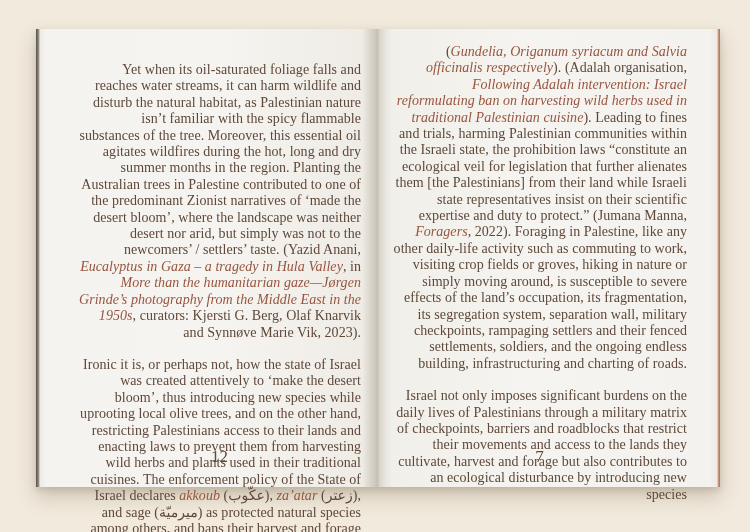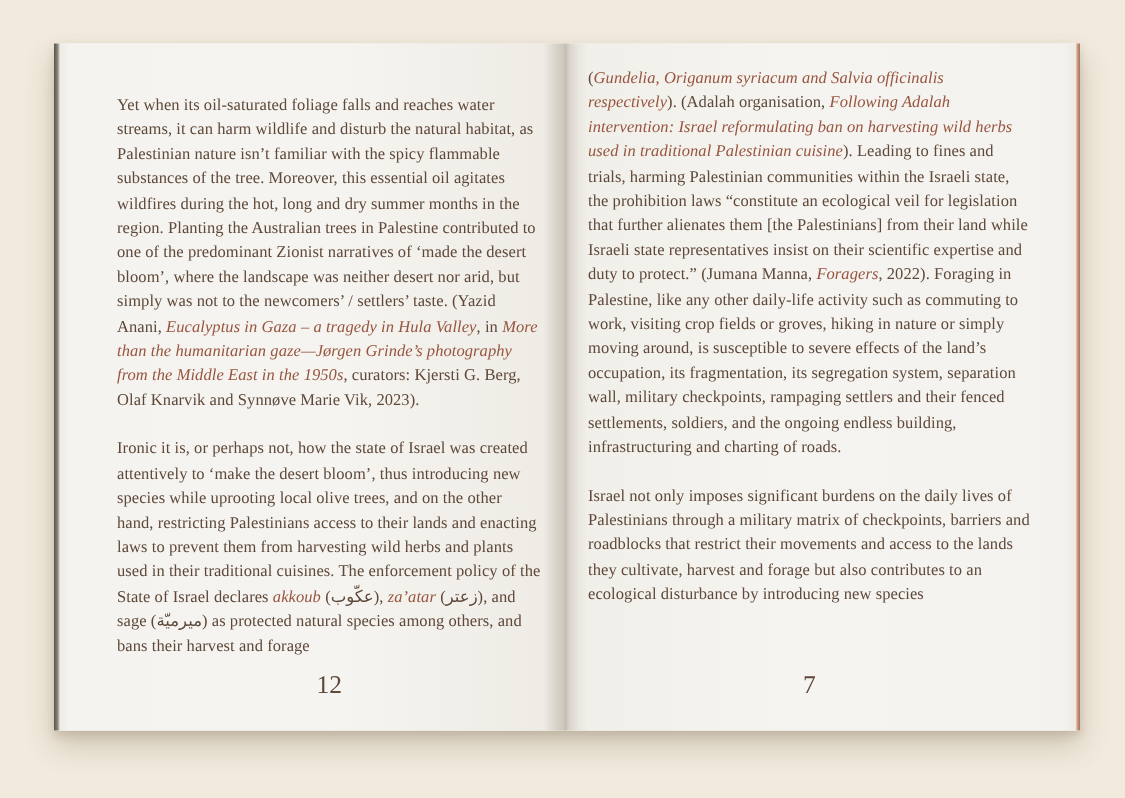--- a/index.html
+++ b/index.html
@@ -42,22 +42,22 @@
   }
   .edge-right{
     position:absolute;top:0;bottom:0;right:0;width:3px;
     background:linear-gradient(to left,var(--edge-right,#ad6f55) 0,#c79a83 55%,rgba(0,0,0,0) 100%);
   }
   .page-content{position:absolute;color:var(--ink,#5e4839);}
   .page-left .page-content{left:42px;top:33px;width:283px;}
   .page-right .page-content{left:16px;top:15px;width:295px;}
   .page-content p{
     margin:0 0 16px 0;
-    font-size:11px;line-height:16.4px;
-    text-align:left;hyphens:none;letter-spacing:.05px;
+    font-size:14px;line-height:16.4px;
+    text-align:right;hyphens:none;letter-spacing:.05px;
   }
   .page-content p:last-child{margin-bottom:4px;}
   .em{font-style:italic;color:var(--ink-italic,#97553f);}
   .page-number{
     position:absolute;bottom:20px;text-align:center;
     font-size:17px;color:var(--ink,#5e4839);
   }
   .page-left .page-number{left:42px;width:283px;}
   .page-right .page-number{left:16px;width:295px;}
 </style>

